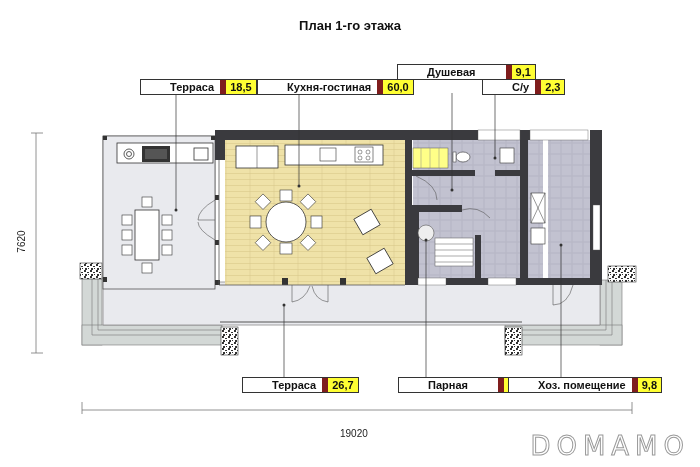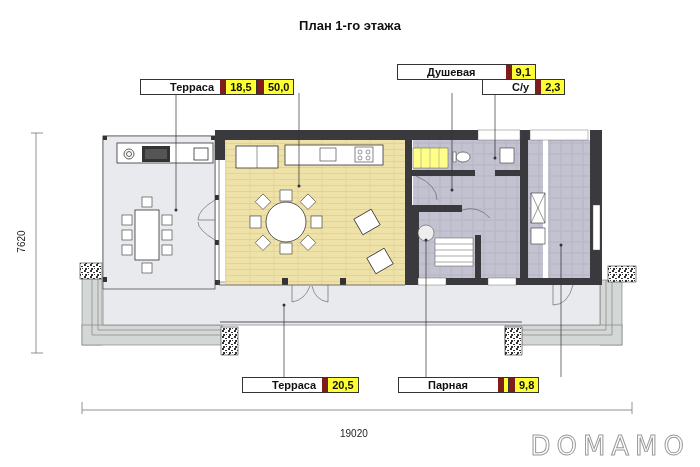--- a/index.html
+++ b/index.html
@@ -195,39 +195,41 @@
     <line x1="82" y1="402" x2="82" y2="414"></line>
     <line x1="632" y1="402" x2="632" y2="414"></line>
   </g>
 </svg>
 
 <div class="label" style="left:140px; top:79px;">
   <span class="name">Терраса</span>
   <span class="area">18,5</span>
 </div>
 <div class="label" style="left:257px; top:79px;">
-  <span class="area">50,0</span>
+  <span class="name">Кухня-гостиная</span>
+  <span class="area">60,0</span>
 </div>
 <div class="label" style="left:397px; top:64px;gap:24px;">
   <span class="name">Душевая</span>
   <span class="area">9,1</span>
 </div>
 <div class="label" style="left:482px; top:79px;text-align:center;">
   <span class="name">С/у</span>
   <span class="area">2,3</span>
 </div>
 
 <div class="label" style="left:242px; top:377px;">
   <span class="name">Терраса</span>
-  <span class="area">20,5</span>
+  <span class="area">26,7</span>
 </div>
 <div class="label" style="left:398px; top:377px;gap:24px;">
   <span class="name">Парная</span>
   <span class="area">4,6</span>
 </div>
 <div class="label" style="left:508px; top:377px;">
+  <span class="name">Хоз. помещение</span>
   <span class="area">9,8</span>
 </div>
 
 <div class="dimtext" style="left:340px; top:396px;margin-top:32px;">19020</div>
 <div class="dimtext dimv" style="left:10px; top:236px;">7620</div>
 
 <div class="logo">DOMAMO</div>
 
 </body></html>

